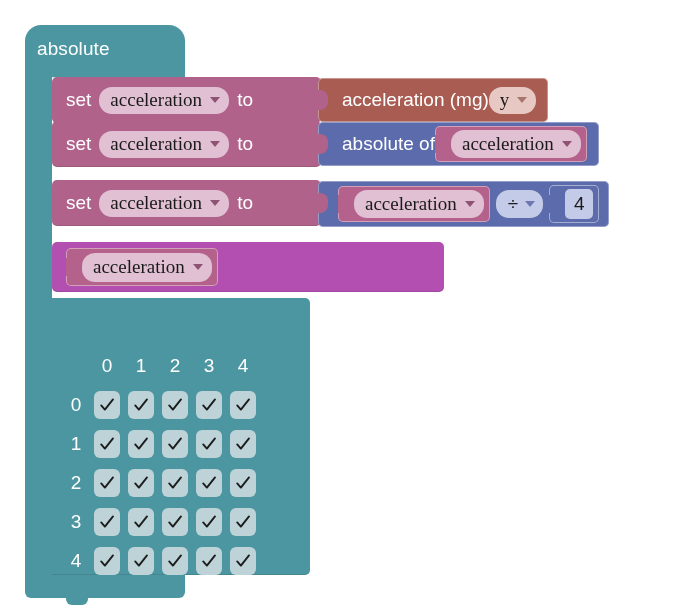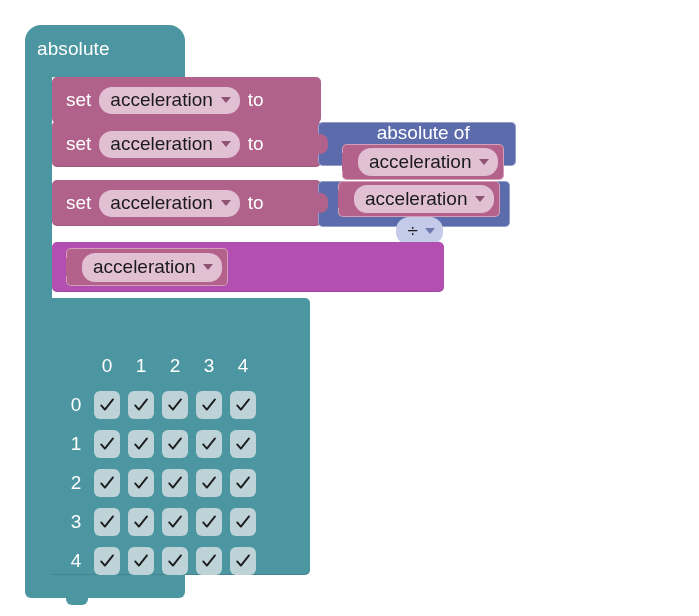--- a/index.html
+++ b/index.html
@@ -111,20 +111,21 @@
     display: inline-flex;
     align-items: center;
     background: #e1c0d3;
     color: #1a1a1a;
     border-radius: 13px;
     padding: 3px 9px 4px 11px;
     font-size: 19px;
     height: 27px;
     box-sizing: border-box;
     margin-right: 8px;
+    font-family: Liberation Serif, serif;
   }
   .field-dropdown.on-brown { background: #e8c8c2; }
   .caret {
     margin-left: 8px;
     width: 0; height: 0;
     border-left: 5px solid transparent;
     border-right: 5px solid transparent;
     border-top: 6px solid #9a6f86;
   }
   .caret.brown { border-top-color: #a8766c; }
@@ -140,21 +141,21 @@
     box-sizing: border-box;
     padding-left: 24px;
     padding-right: 12px;
     border-radius: 5px;
     color: #ffffff;
     font-size: 19px;
     white-space: nowrap;
     box-shadow: inset 0 0 0 1px rgba(255,255,255,0.35);
   }
   .rep-brown { background: #a85c52; }
-  .rep-blue  { background: #5c6bab; flex-direction: column; }
+  .rep-blue  { background: #5c6bab; }
 
   
   .plug {
     position: absolute;
     left: 0px;
     top: 12px;
     width: 10px;
     height: 20px;
     border-radius: 0 8px 8px 0;
   }
@@ -318,20 +319,28 @@
   <div class="stmt set-block" style="left:52px; top:77px; width:269px;">
     <div class="top-notch" style="background:#b0628b;"></div>
     <span class="txt">set</span>
     <span class="field-dropdown">
       <span>acceleration</span>
       <span class="caret pinkvar"></span>
     </span>
     <span class="txt">to</span>
   </div>
 
+  <div class="reporter rep-brown" style="left:318px; top:78px; height:44px;">
+    <div class="plug brown"></div>
+    <span class="txt">acceleration (mg)</span>
+    <span class="field-dropdown on-brown" style="margin-right:0;">
+      <span>y</span>
+      <span class="caret brown"></span>
+    </span>
+  </div>
 
   <div class="stmt set-block" style="left:52px; top:121px; width:269px;">
     <div class="top-notch" style="background:#b0628b;"></div>
     <span class="txt">set</span>
     <span class="field-dropdown">
       <span>acceleration</span>
       <span class="caret pinkvar"></span>
     </span>
     <span class="txt">to</span>
   </div>

